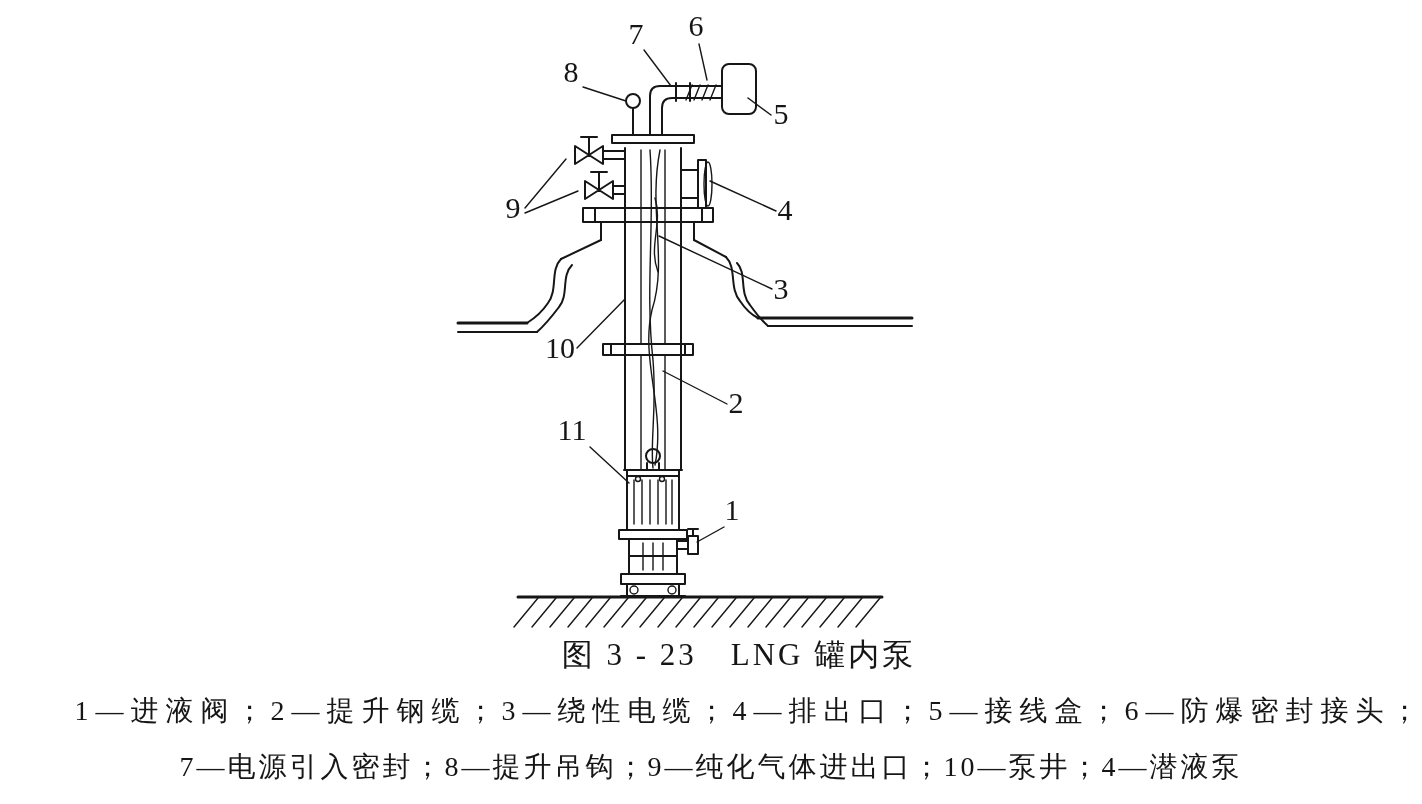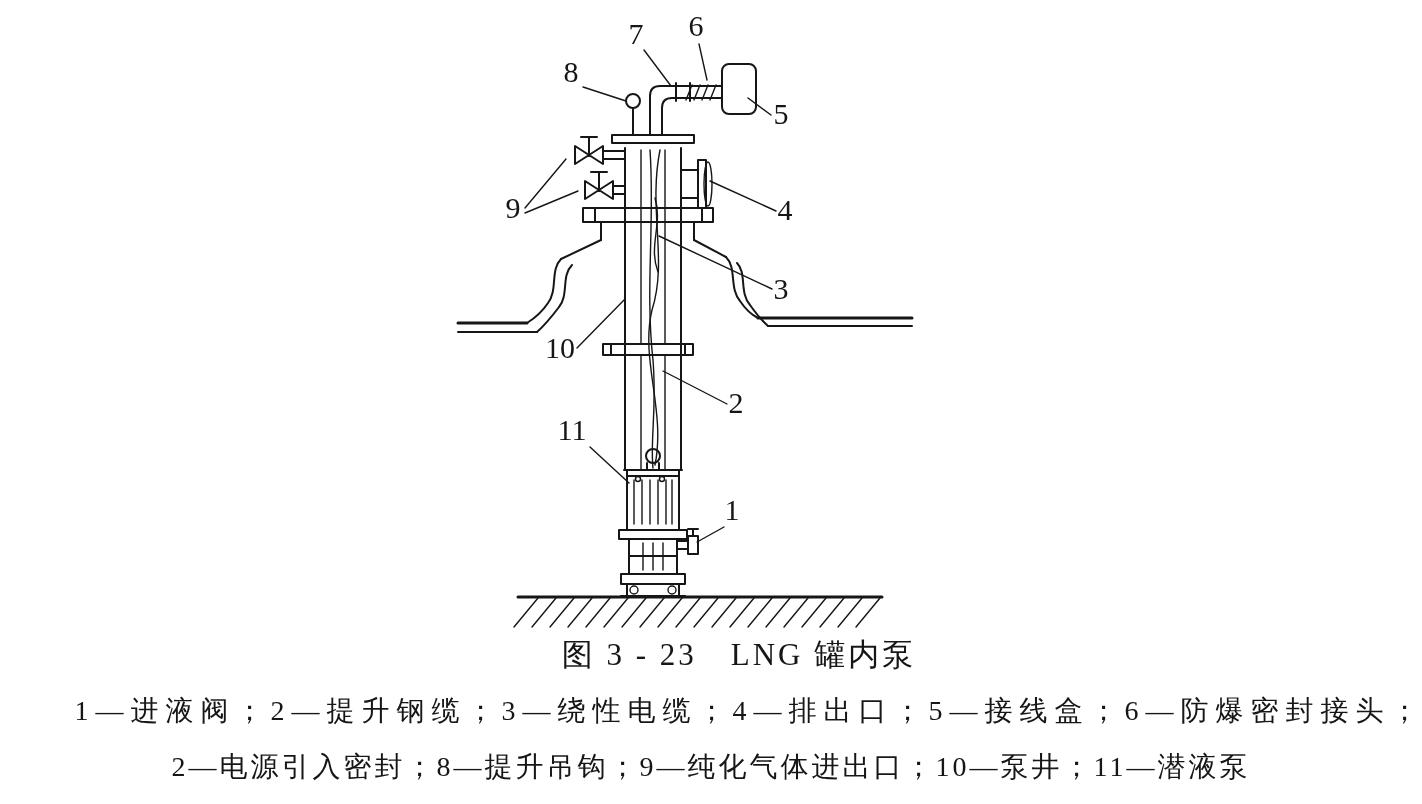--- a/index.html
+++ b/index.html
@@ -174,15 +174,15 @@
       <text x="560" y="358">10</text>
       <text x="736" y="413">2</text>
       <text x="572" y="440">11</text>
       <text x="732" y="520">1</text>
     </g>
   </svg>
 
   <div class="caption">图 3 - 23　LNG 罐内泵</div>
 
   <div class="legend-line1">1—进液阀；2—提升钢缆；3—绕性电缆；4—排出口；5—接线盒；6—防爆密封接头；</div>
-  <div class="legend-line2">2—电源引入密封；8—提升吊钩；9—纯化气体进出口；10—泵井；11—潜液泵</div>
+  <div class="legend-line2">7—电源引入密封；8—提升吊钩；9—纯化气体进出口；10—泵井；4—潜液泵</div>
 
 </div>
 
 </body></html>

